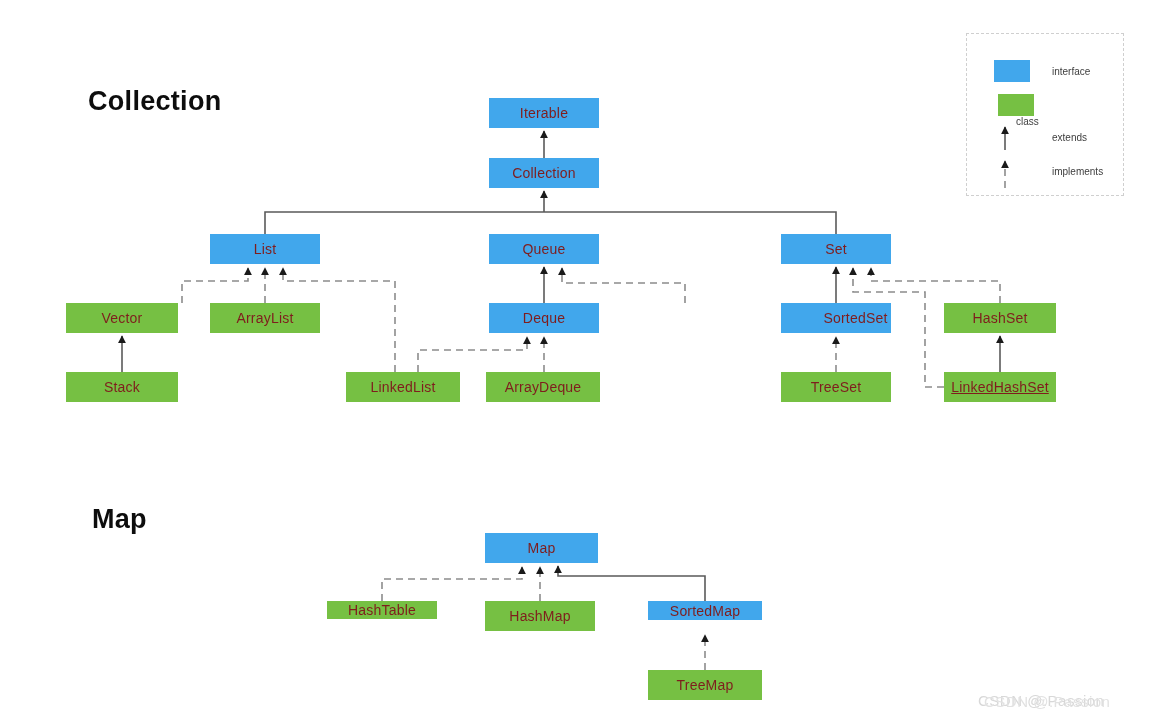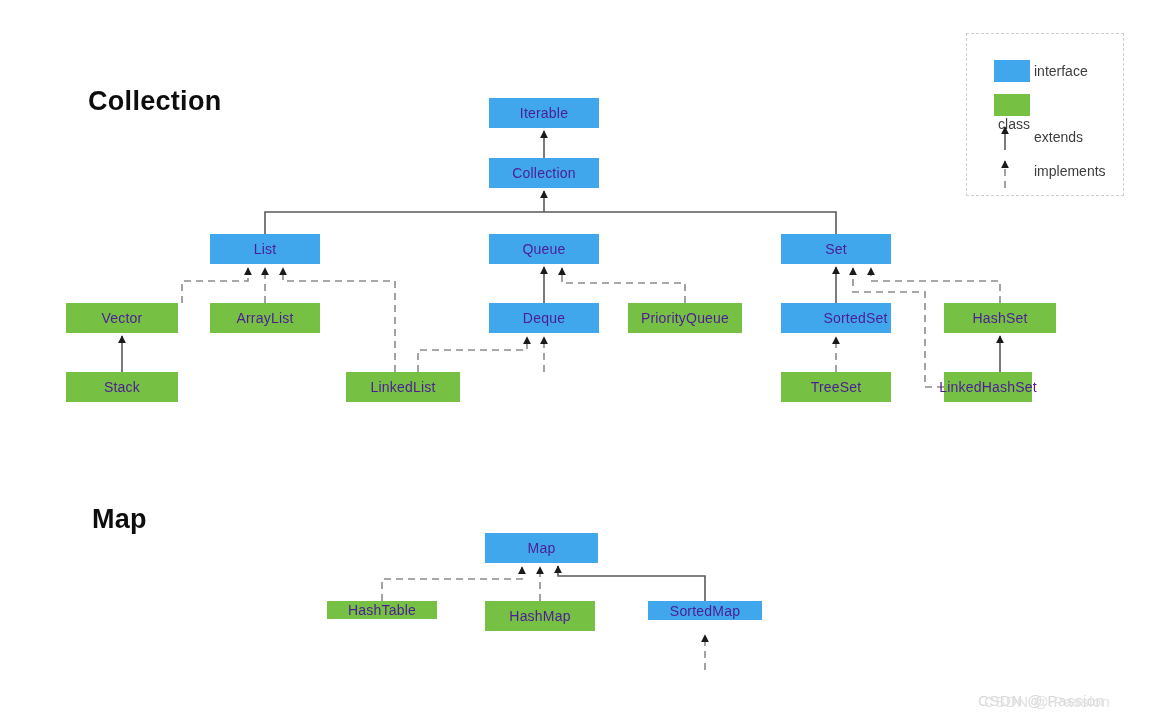--- a/index.html
+++ b/index.html
@@ -10,21 +10,21 @@
     font-family:"Liberation Sans","DejaVu Sans",sans-serif;
     position:relative;
     overflow:hidden;
   }
   #canvas{position:absolute;left:0;top:0;width:1167px;height:721px;}
   svg.wires{position:absolute;left:0;top:0;width:1167px;height:721px;pointer-events:none;}
 
   .node{
     position:absolute;
     display:flex;align-items:center;justify-content:center;
-    color:#4c1d95;
+    color:#7f1d1d;
     font-size:14px;
     letter-spacing:.2px;
     box-sizing:border-box;
     z-index:3;
     white-space:nowrap;
   }
   .node.iface{background:#41a7ec;}
   .node.klass{background:#76c043;}
 
   .section-title{
@@ -40,21 +40,21 @@
   #legend{
     position:absolute;left:966px;top:33px;width:158px;height:163px;
     border:1px dashed #cfcfcf;
     box-sizing:border-box;
     z-index:3;
   }
   .lg-row{position:absolute;display:flex;align-items:center;}
   .lg-swatch{width:36px;height:22px;}
   .lg-swatch.iface{background:#41a7ec;}
   .lg-swatch.klass{background:#76c043;}
-  .lg-label{font-size:14px;color:#3d3d3d;margin-left:4px;white-space:nowrap;}
+  .lg-label{font-size:10px;color:#3d3d3d;margin-left:22px;white-space:nowrap;}
   .lg-linewrap{width:36px;height:30px;position:relative;}
   .lg-linewrap svg{position:absolute;left:0;top:0;}
 
   #watermark{
     position:absolute;left:978px;top:692px;
     font-size:15px;
     color:#d8d8d8;
     letter-spacing:.5px;
     white-space:nowrap;
     z-index:4;
@@ -110,33 +110,34 @@
 
   <div class="node iface" style="left:489px;top:98px;width:110px;height:30px;">Iterable</div>
   <div class="node iface" style="left:489px;top:158px;width:110px;height:30px;">Collection</div>
   <div class="node iface" style="left:210px;top:234px;width:110px;height:30px;">List</div>
   <div class="node iface" style="left:489px;top:234px;width:110px;height:30px;">Queue</div>
   <div class="node iface" style="left:781px;top:234px;width:110px;height:30px;">Set</div>
 
   <div class="node klass" style="left:66px;top:303px;width:112px;height:30px;">Vector</div>
   <div class="node klass" style="left:210px;top:303px;width:110px;height:30px;">ArrayList</div>
   <div class="node iface" style="left:489px;top:303px;width:110px;height:30px;">Deque</div>
-  <div class="node klass" style="left:628px;top:303px;width:114px;height:30px;">PriorityQueue</div>
   <div class="node iface" style="left:781px;top:303px;width:110px;height:30px;padding-left:39px;">SortedSet</div>
   <div class="node klass" style="left:944px;top:303px;width:112px;height:30px;">HashSet</div>
 
   <div class="node klass" style="left:66px;top:372px;width:112px;height:30px;">Stack</div>
   <div class="node klass" style="left:346px;top:372px;width:114px;height:30px;">LinkedList</div>
+  <div class="node klass" style="left:486px;top:372px;width:114px;height:30px;">ArrayDeque</div>
   <div class="node klass" style="left:781px;top:372px;width:110px;height:30px;">TreeSet</div>
-  <div class="node klass" style="left:944px;top:372px;width:88px;height:30px;">LinkedHashSet</div>
+  <div class="node klass" style="left:944px;top:372px;width:112px;height:30px;text-decoration:underline;">LinkedHashSet</div>
 
   <div class="node iface" style="left:485px;top:533px;width:113px;height:30px;">Map</div>
   <div class="node klass" style="left:327px;top:601px;width:110px;height:18px;">HashTable</div>
   <div class="node klass" style="left:485px;top:601px;width:110px;height:30px;">HashMap</div>
   <div class="node iface" style="left:648px;top:601px;width:114px;height:19px;">SortedMap</div>
+  <div class="node klass" style="left:648px;top:670px;width:114px;height:30px;">TreeMap</div>
 
   <div id="legend">
     <div class="lg-row" style="left:27px;top:26px;">
       <span class="lg-swatch iface"></span>
       <span class="lg-label">interface</span>
     </div>
 
     <div class="lg-row" style="left:27px;top:60px;flex-direction:column;">
       <span class="lg-swatch klass"></span>
       <span class="lg-label">class</span>

